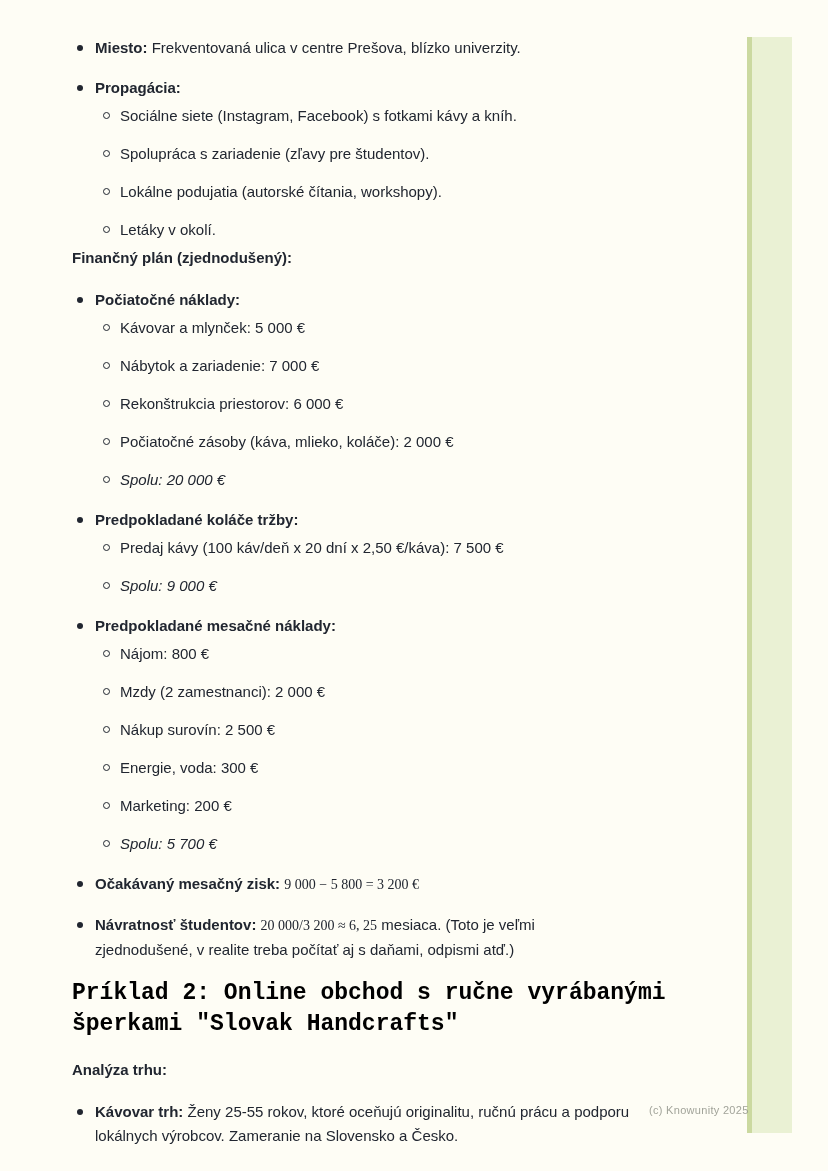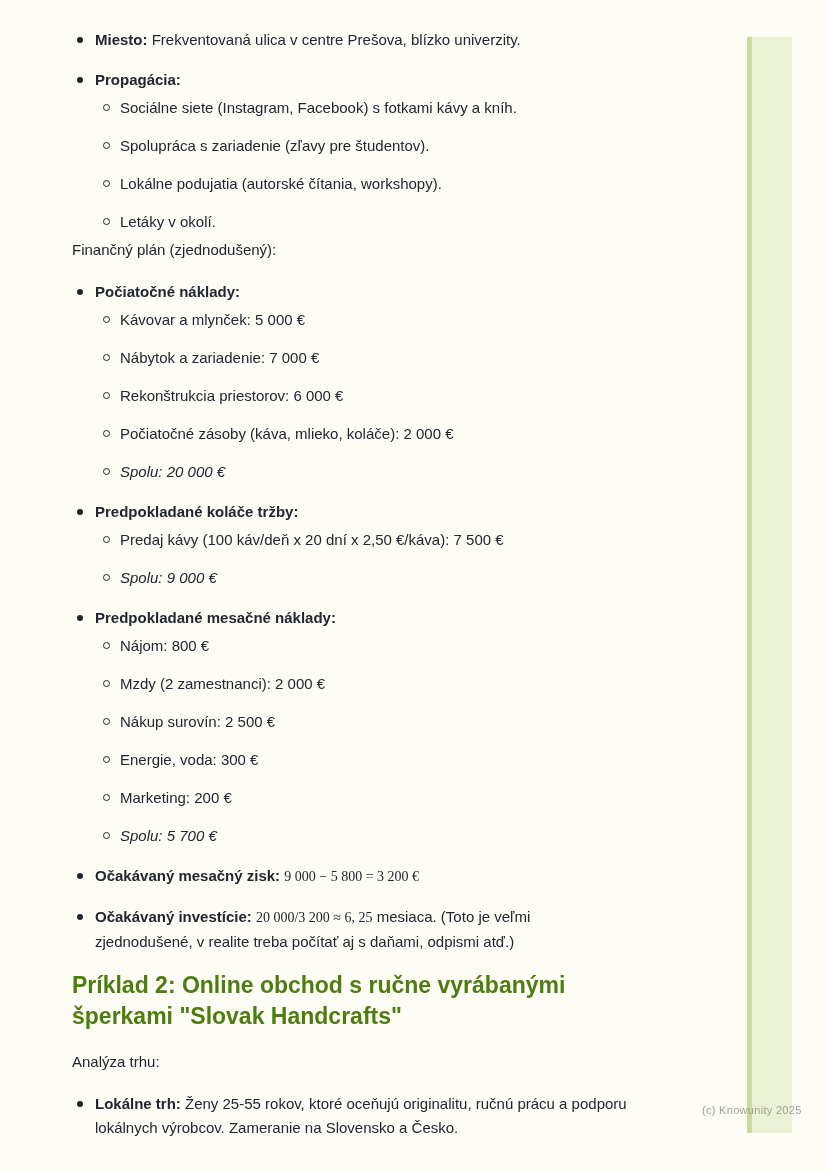--- a/index.html
+++ b/index.html
@@ -66,53 +66,54 @@
     position: absolute;
     left: 8px;
     top: 8px;
     width: 5px;
     height: 5px;
     border: 1.5px solid #212630;
     border-radius: 50%;
     background: transparent;
   }
 
-  .list-top { }
+  .list-top { margin-top: 8px; }
   .list-top > li:last-child { margin-bottom: 0; }
   .list-top > li:last-child ul.lv2 { margin-bottom: 0; }
 
   .b { font-weight: bold; }
   .it { font-style: italic; }
 
   .math {
     font-family: "Liberation Serif", serif;
     font-size: 14px;
   }
 
   p.bold-head {
-    font-weight: normal;
+    font-weight: bold;
     margin: 4px 0 18px 0;
     font-size: 15px;
   }
 
   h2.green-title {
-    color: #4d7c0f;
+    color: #000000;
     font-size: 23px;
     line-height: 31px;
     font-weight: bold;
     margin: 8px 0 18px 0;
     max-width: 600px;
+    font-family: Liberation Mono, monospace;
   }
 
   .li-navratnost { max-width: 515px; }
   .li-cielovy  { max-width: 545px; }
 
   .watermark {
     position: absolute;
-    left: 702px;
+    left: 649px;
     top: 1103px;
     font-size: 11px;
     line-height: 14px;
     color: rgba(138, 140, 130, 0.8);
     letter-spacing: 0.3px;
     white-space: nowrap;
     z-index: 2;
   }
 </style>
 </head>
@@ -171,31 +172,31 @@
         <li><span class="it">Spolu: 5 700 €</span></li>
       </ul>
     </li>
 
     <li>
       <span class="b">Očakávaný mesačný zisk:</span>
       <span class="math">9 000 − 5 800 = 3 200 €</span>
     </li>
 
     <li class="li-navratnost">
-      <span class="b">Očakávaný investície:</span>
+      <span class="b">Návratnosť študentov:</span>
       <span class="math">20 000/3 200 ≈ 6, 25</span><span> mesiaca. (Toto je veľmi zjednodušené, v realite treba počítať aj s daňami, odpismi atď.)</span>
     </li>
 
   </ul>
 
   <h2 class="green-title">Príklad 2: Online obchod s ručne vyrábanými šperkami "Slovak Handcrafts"</h2>
 
   <p class="bold-head">Analýza trhu:</p>
 
   <ul class="lv1">
     <li class="li-cielovy">
-      <span class="b">Lokálne trh:</span><span> Ženy 25-55 rokov, ktoré oceňujú originalitu, ručnú prácu a podporu lokálnych výrobcov. Zameranie na Slovensko a Česko.</span>
+      <span class="b">Kávovar trh:</span><span> Ženy 25-55 rokov, ktoré oceňujú originalitu, ručnú prácu a podporu lokálnych výrobcov. Zameranie na Slovensko a Česko.</span>
     </li>
   </ul>
 
 </div>
 
 <div class="watermark">(c) Knowunity 2025</div>
 
 </body></html>

